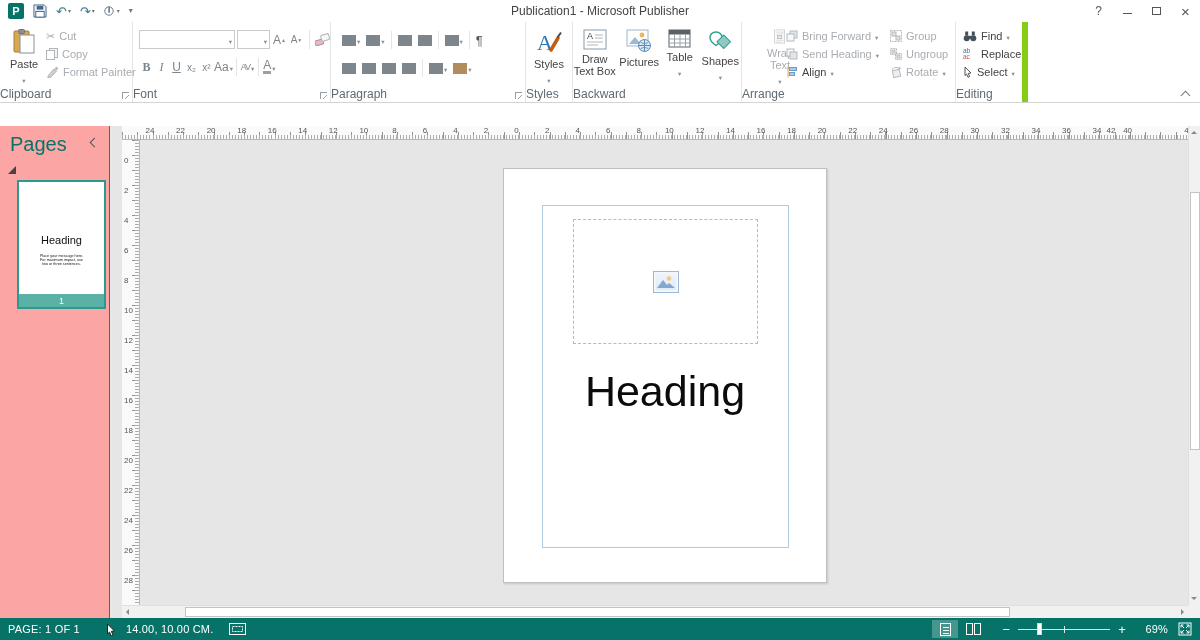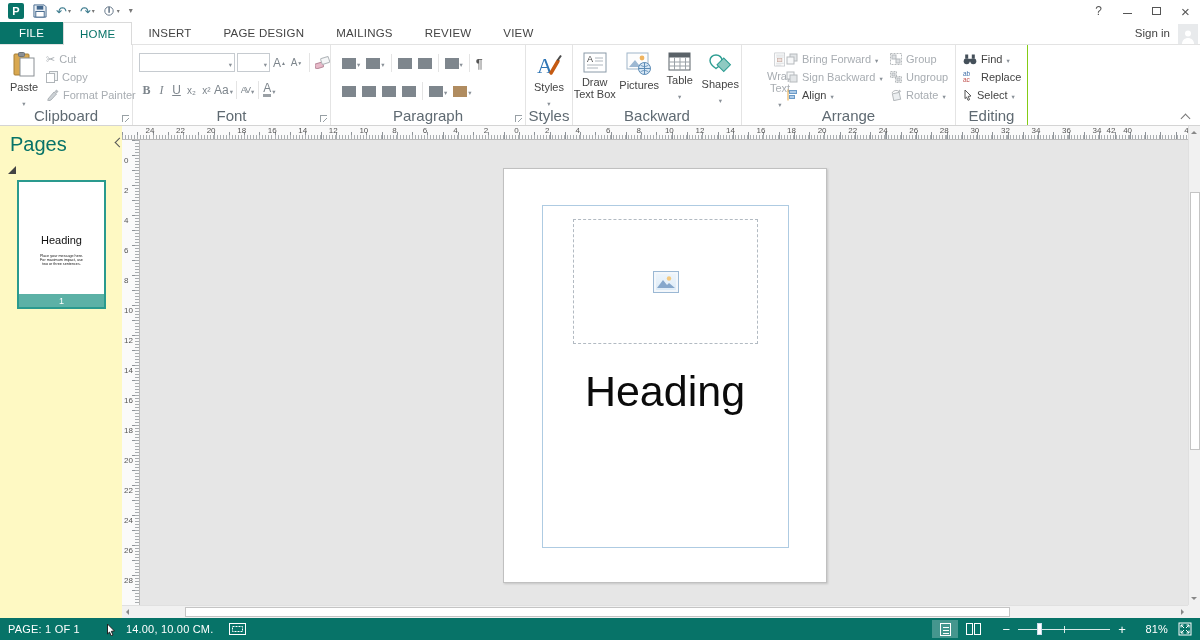--- a/index.html
+++ b/index.html
@@ -25,21 +25,21 @@
   .tabrow{height:23px;display:flex;align-items:stretch;background:#fff;position:relative;border-bottom:1px solid #e3e3e3}
   .tab{padding:0 16px;display:flex;align-items:center;font-size:11.5px;color:#444;letter-spacing:.2px}
   .tab.file{background:#077368;color:#fff;padding:0 19px}
   .tab.active{background:#fff;color:#077368;border:1px solid #dadada;border-bottom:none;margin-bottom:-1px;z-index:2}
   .signin{margin-left:auto;display:flex;align-items:center;gap:8px;padding-right:30px;font-size:11.5px;color:#444}
   .avatar{position:absolute;right:2px;top:2px;width:20px;height:20px;background:#e8eaec;display:flex;align-items:flex-end;justify-content:center;overflow:hidden}
 
   
   .ribbon{height:81px;background:#fff;border-bottom:1px solid #d4d4d4;display:flex;position:relative}
   .grp{position:relative;height:100%;border-right:1px solid #e4e4e4;flex:none}
-  .grplabel{position:absolute;bottom:1px;left:0;right:0;text-align:center;font-size:15px;color:#5f6a72}
+  .grplabel{position:absolute;bottom:1px;left:0;right:0;font-size:12px;color:#5f6a72}
   .launcher{position:absolute;bottom:3px;right:3px;width:7px;height:7px;border-left:1px solid #98a0a5;border-top:1px solid #98a0a5}
   .launcher::after{content:"";position:absolute;right:0;bottom:0;width:4px;height:4px;
      background:linear-gradient(135deg,transparent 45%,#98a0a5 45%,#98a0a5 60%,transparent 60%)}
   .caret::after{content:"▾";font-size:6.5px;color:#8a9198;line-height:1}
   .dis{color:#a8adb2}
   .en{color:#444}
   .bigbtn{display:flex;flex-direction:column;align-items:center;justify-content:flex-start;
           font-size:11px;line-height:12px;text-align:center;padding-top:5px;gap:3px;height:62px}
   .rowbtn{display:flex;align-items:center;gap:4px;font-size:11px;height:18px;white-space:nowrap}
   .sep{width:1px;background:#e4e4e4;align-self:stretch;margin:0 3px}
@@ -113,31 +113,31 @@
   
   .g-styles{width:47px}
   
   .g-objects{width:169px;display:flex;justify-content:center;gap:2px;padding-top:2px}
   
   .g-arrange{width:214px}
   .wrapbig{position:absolute;left:18px;top:2px;width:40px}
   .arrcol1{position:absolute;left:44px;top:5px;display:flex;flex-direction:column}
   .arrcol2{position:absolute;left:148px;top:5px;display:flex;flex-direction:column}
   
-  .g-editing{width:72px;border-right:1px solid #84cc16}
+  .g-editing{width:72px;border-right:6px solid #84cc16}
   .edcol{position:absolute;left:7px;top:5px;display:flex;flex-direction:column}
   .collapse-ribbon{position:absolute;right:10px;bottom:4px;width:9px;height:9px}
   .collapse-ribbon::before{content:"";position:absolute;left:1px;top:3px;width:6px;height:6px;
      border-left:1px solid #777;border-top:1px solid #777;transform:rotate(45deg)}
   .replace-ic{display:flex;flex-direction:column;font-size:6.5px;line-height:6px;color:#3f6fa8;width:14px}
   .replace-ic .red{color:#c0504d}
 
   
   .main{position:absolute;left:0;top:126px;width:1200px;height:492px;background:#e6e6e6}
-  .pages-panel{position:absolute;left:0;top:0;width:140px;height:492px;background:#fef9c3;border-right:6px solid #4d7c0f}
+  .pages-panel{position:absolute;left:0;top:0;width:110px;height:492px;background:#fca5a5;border-right:1px solid #4d7c0f}
   .pages-title{position:absolute;left:10px;top:7px;font-size:20px;color:#077368}
   .pages-collapse{position:absolute;right:12px;top:12px;width:8px;height:8px}
   .pages-collapse::before{content:"";position:absolute;left:2px;top:1px;width:6px;height:6px;
      border-left:1px solid #555;border-bottom:1px solid #555;transform:rotate(45deg)}
   .pages-expander{position:absolute;left:8px;top:40px;width:0;height:0;
      border:4px solid transparent;border-bottom-color:#444;border-right-color:#444}
   .thumb{position:absolute;left:17px;top:54px;width:89px;border:2px solid #2a9a8e;background:#fff}
   .thumb-page{position:relative;height:112px;background:#fff}
   .thumb-heading{position:absolute;top:52px;left:0;right:0;text-align:center;font-size:11px;color:#111}
   .thumb-body{position:absolute;top:72px;left:0;right:0;text-align:center;font-size:6px;line-height:6px;
@@ -225,48 +225,33 @@
           <svg width="12" height="13" viewBox="0 0 12 13">
             <circle cx="5" cy="6" r="4.2" fill="none" stroke="#6b7c8d"></circle>
             <rect x="4.3" y="1.8" width="1.6" height="6" fill="#6b7c8d"></rect>
           </svg>
           <span class="qcaret">▾</span>
         </span>
       <span class="qbtn">
           <span class="qcaret" style="font-size:8px">▾</span>
         </span>
     </div>
+    <div class="title-text">Publication1 - Microsoft Publisher</div>
     <div class="winctl">
       <span class="wbtn">?</span>
       <span class="wbtn">
           <span class="min-glyph"></span>
         </span>
       <span class="wbtn">
           <span class="restore-glyph"></span>
         </span>
       <span class="wbtn" style="font-size:15px">×</span>
     </div>
   </div>
 
-  <div class="tabrow">
-    <div class="tab file">FILE</div>
-    <div class="tab active">HOME</div>
-    <div class="tab">INSERT</div>
-    <div class="tab">PAGE DESIGN</div>
-    <div class="tab">MAILINGS</div>
-    <div class="tab">REVIEW</div>
-    <div class="tab">VIEW</div>
-    <div class="signin">Sign in</div>
-    <div class="avatar">
-        <svg width="16" height="16" viewBox="0 0 16 16">
-          <circle cx="8" cy="5.5" r="3" fill="#fff"></circle>
-          <path d="M2 16c0-4 3-6 6-6s6 2 6 6z" fill="#fff"></path>
-        </svg>
-      </div>
-  </div>
 
   <div class="ribbon">
 
     <div class="grp g-clipboard">
       <div class="paste bigbtn en">
         <svg width="24" height="26" viewBox="0 0 24 26">
             <rect x="2" y="2" width="15" height="21" rx="1" fill="#d9a850" stroke="#a77f35"></rect>
             <rect x="6.5" y="0.5" width="6" height="4" rx="1" fill="#8a8f94" stroke="#6d7276"></rect>
             <rect x="8" y="6" width="14" height="18" fill="#fff" stroke="#8a8f94"></rect>
           </svg>
@@ -467,21 +452,21 @@
               <rect x="1" y="4" width="7" height="7" fill="#f7f8f9" stroke="#b6babd"></rect>
             </svg>
             <span>Bring Forward</span>
             <span class="caret"></span>
           </div>
         <div class="rowbtn dis">
             <svg width="12" height="12" viewBox="0 0 12 12">
               <rect x="1" y="1" width="7" height="7" fill="#f7f8f9" stroke="#b6babd"></rect>
               <rect x="4" y="4" width="7" height="7" fill="#e3e6e8" stroke="#b6babd"></rect>
             </svg>
-            <span>Sign Backward</span>
+            <span>Send Heading</span>
             <span class="caret"></span>
           </div>
         <div class="rowbtn en">
             <svg width="12" height="12" viewBox="0 0 12 12">
               <path d="M2 0.5 v11" stroke="#e2a33c"></path>
               <rect x="3.5" y="1.5" width="7" height="3" fill="#aecbe8" stroke="#6b9bc8"></rect>
               <rect x="3.5" y="6.5" width="5" height="3" fill="#aecbe8" stroke="#6b9bc8"></rect>
             </svg>
             <span>Align</span>
             <span class="caret"></span>
@@ -677,21 +662,21 @@
           <i></i>
         </span>
       </span>
     <span class="zoombtn" style="margin-left:14px">−</span>
     <span class="zoomtrack">
       <span class="line"></span>
       <span class="tick"></span>
       <span class="knob"></span>
     </span>
     <span class="zoombtn">+</span>
-    <span class="sb-item" style="margin-left:10px;width:30px;justify-content:flex-end">81%</span>
+    <span class="sb-item" style="margin-left:10px;width:30px;justify-content:flex-end">69%</span>
     <span class="sb-item" style="margin-left:10px">
       <svg width="14" height="14" viewBox="0 0 14 14">
           <rect x="1" y="1" width="12" height="12" fill="none" stroke="#fff"></rect>
           <path d="M3 3 l3 3 M11 11 l-3 -3 M11 3 l-3 3 M3 11 l3 -3" stroke="#fff"></path>
           <path d="M3 3 h2.5 M3 3 v2.5 M11 3 h-2.5 M11 3 v2.5 M3 11 h2.5 M3 11 v-2.5 M11 11 h-2.5 M11 11 v-2.5" stroke="#fff"></path>
         </svg>
     </span>
   </div>
 
 </div>

